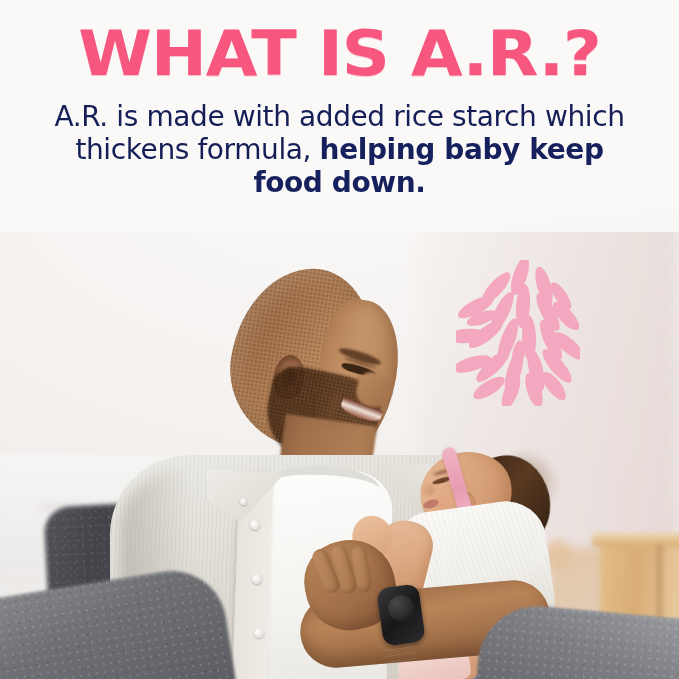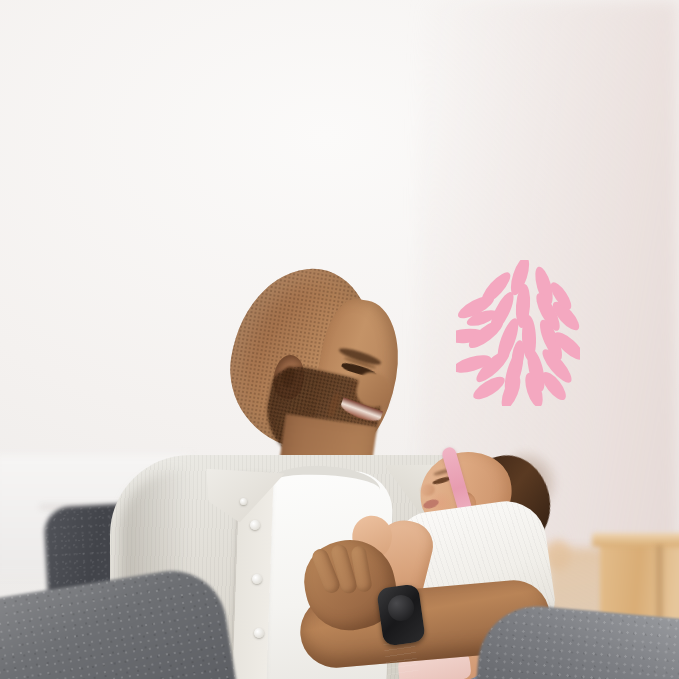--- a/index.html
+++ b/index.html
@@ -547,14 +547,20 @@
         <ellipse cx="55" cy="132" rx="7" ry="18" transform="rotate(22 55 132)"></ellipse>
         <ellipse cx="78" cy="130" rx="7" ry="18" transform="rotate(-18 78 130)"></ellipse>
         <ellipse cx="98" cy="126" rx="7" ry="17" transform="rotate(-38 98 126)"></ellipse>
         <ellipse cx="105" cy="36" rx="6" ry="16" transform="rotate(-34 105 36)"></ellipse>
         <ellipse cx="26" cy="58" rx="6" ry="16" transform="rotate(70 26 58)"></ellipse>
         <ellipse cx="62" cy="96" rx="6" ry="16" transform="rotate(8 62 96)"></ellipse>
       </g>
     </svg>
   </div>
 
+  <div class="text-block">
+    <div class="headline">WHAT IS A.R.?</div>
+    <div class="subcopy">
+      <span>A.R. is made with added rice starch which thickens formula, </span><b>helping baby keep food down.</b>
+    </div>
+  </div>
 
 </div>
 
 </body></html>

